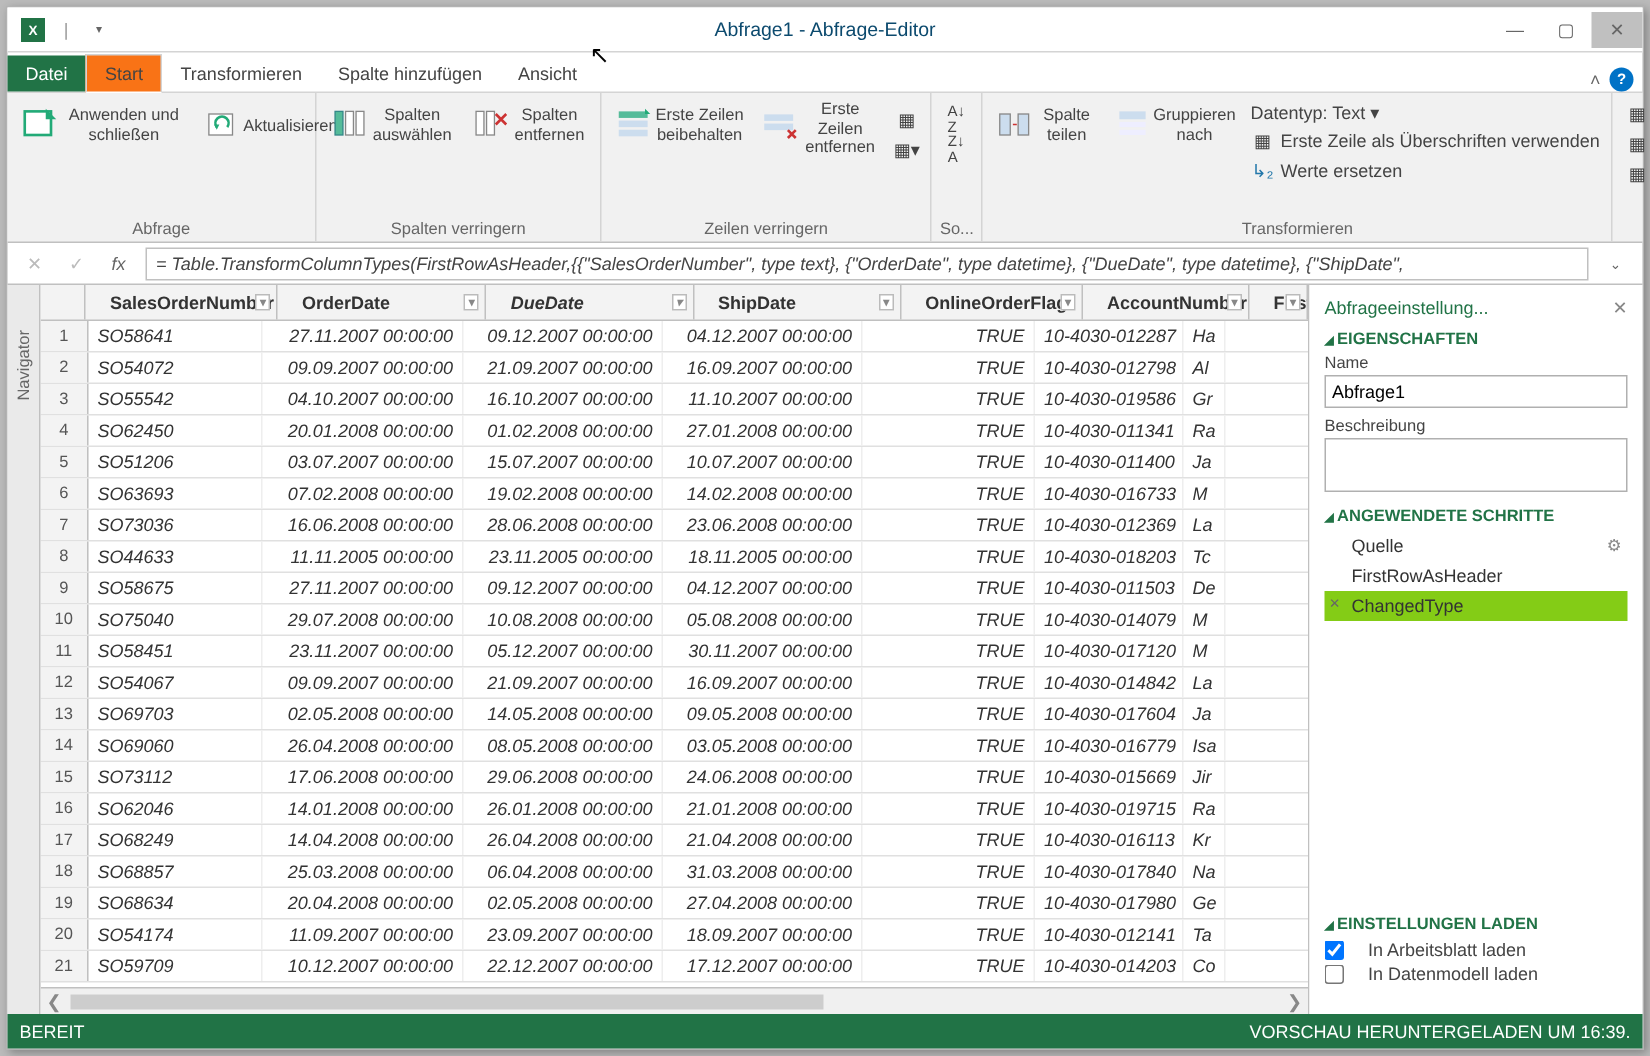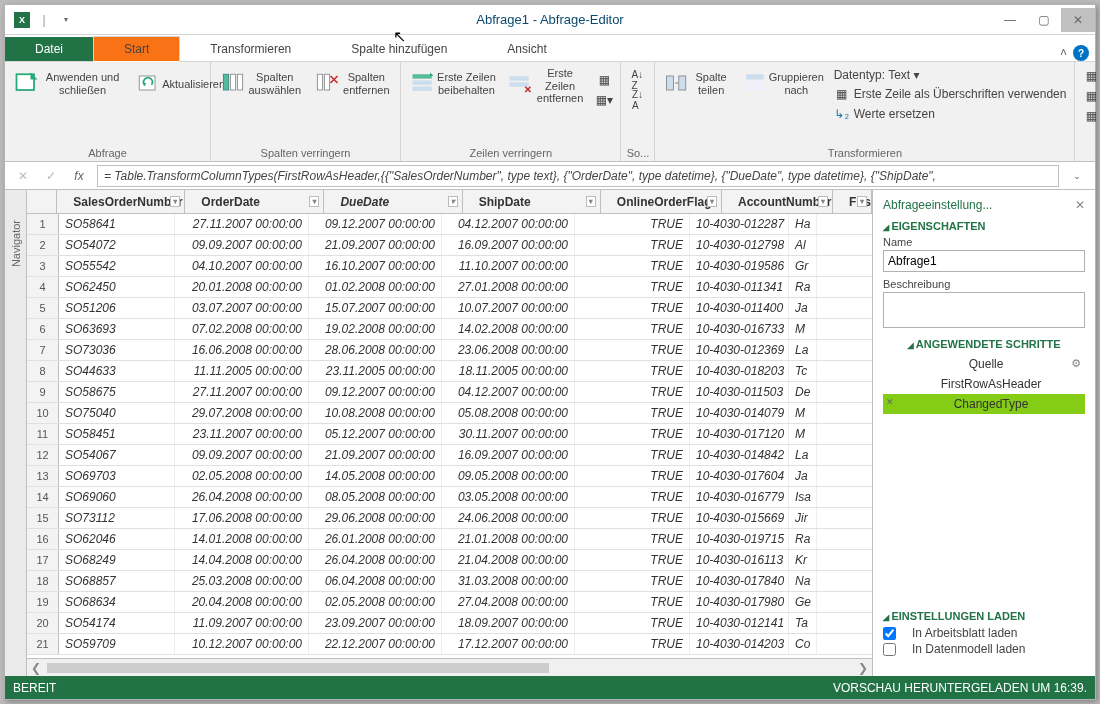--- a/index.html
+++ b/index.html
@@ -8,21 +8,21 @@
 .titlebar{height:30px;background:#fff;display:flex;align-items:center;border-bottom:1px solid #d4d4d4;position:relative;}
 .qat{display:flex;align-items:center;padding-left:8px;gap:4px;}
 .qat-icon{width:18px;height:18px;display:flex;align-items:center;justify-content:center;}
 .excel-icon{width:16px;height:16px;background:#217346;color:#fff;font-size:9px;font-weight:bold;display:flex;align-items:center;justify-content:center;}
 .title{position:absolute;left:0;right:0;text-align:center;font-size:13px;color:#0c4a6e;pointer-events:none;}
 .winbtns{margin-left:auto;display:flex;}
 .winbtn{width:34px;height:24px;display:flex;align-items:center;justify-content:center;color:#666;}
 .winbtn.close{background:#c0c0c0;}
 .cursor{position:absolute;left:388px;top:22px;font-size:16px;color:#000;pointer-events:none;z-index:100;}
 .tabbar{height:27px;display:flex;align-items:flex-end;border-bottom:1px solid #d4d4d4;padding-left:0;}
-.ftab{padding:5px 30px;font-size:12px;color:#444;cursor:pointer;}
+.ftab{padding:5px 12px;font-size:12px;color:#444;cursor:pointer;}
 .ftab.file{background:#217346;color:#fff;}
 .ftab.active{background:#f97316;border:1px solid #d4d4d4;border-bottom:1px solid #fff;margin-bottom:-1px;}
 .ribbon-right{margin-left:auto;display:flex;align-items:center;padding-right:6px;gap:6px;}
 .help-icon{width:16px;height:16px;background:#0072c6;color:#fff;border-radius:50%;font-size:10px;font-weight:bold;display:flex;align-items:center;justify-content:center;}
 .ribbon{height:100px;background:#f1f1f1;border-bottom:1px solid #c0c0c0;display:flex;}
 .rgroup{display:flex;flex-direction:column;border-right:1px solid #d4d4d4;padding:3px 4px 0;}
 .rgroup-body{display:flex;flex:1;align-items:flex-start;gap:2px;}
 .rgroup-label{text-align:center;font-size:11px;color:#666;padding:2px 0;}
 .rbtn{display:flex;flex-direction:row;align-items:center;justify-content:flex-start;padding:2px 4px;min-width:44px;cursor:pointer;}
 .rbtn .ico{width:32px;height:32px;display:flex;align-items:center;justify-content:center;font-size:20px;margin-bottom:2px;}
@@ -519,21 +519,21 @@
           <span>Abfrageeinstellung...</span>
           <span style="color:#888;cursor:pointer;">✕</span>
         </h2>
   <div class="side-section">
    <h3>EIGENSCHAFTEN</h3>
    <span class="side-lbl">Name</span>
    <input class="side-inp" value="Abfrage1" style="">
    <span class="side-lbl" style="margin-top:6px;">Beschreibung</span>
    <div class="side-ta"></div>
   </div>
-  <div class="side-section" style="flex:1;text-align:center;">
+  <div class="side-section" style="flex:1;">
    <h3>ANGEWENDETE SCHRITTE</h3>
    <div class="steps">
     <div class="step"><span>Quelle</span><span class="step-gear">⚙</span></div>
     <div class="step">FirstRowAsHeader</div>
     <div class="step sel">ChangedType</div>
    </div>
   </div>
   <div class="side-section">
    <h3>EINSTELLUNGEN LADEN</h3>
    <label class="chk">

